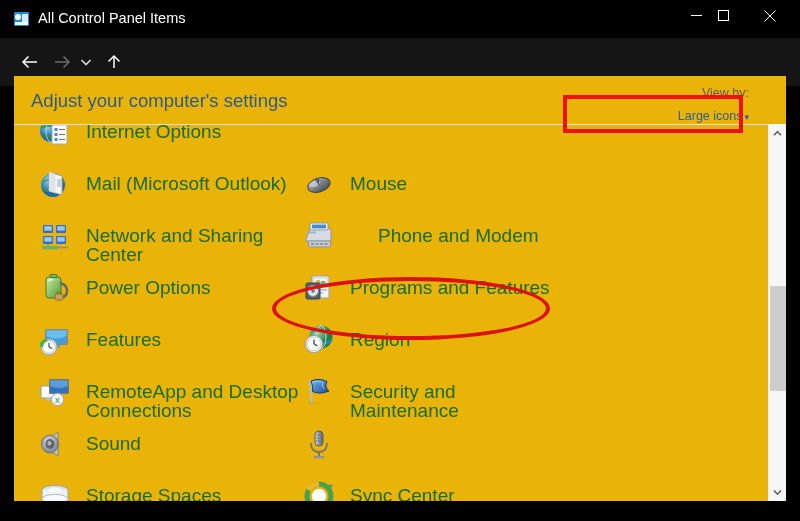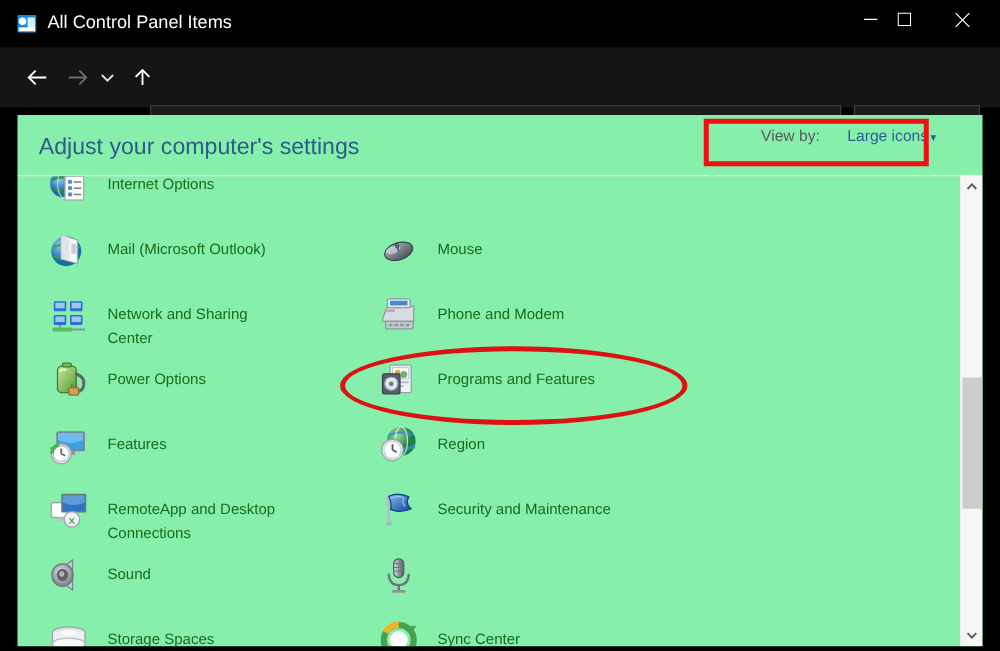--- a/index.html
+++ b/index.html
@@ -165,43 +165,44 @@
   }
   .search-icon {
     position: absolute;
     right: 7px; top: 7px;
     width: 16px; height: 16px;
   }
 
   
   .content {
     position: absolute;
-    left: 14px; top: 92px;
+    left: 14px; top: 76px;
     width: 772px; height: 425px;
-    background: #86efac;
+    background: #eab308;
     overflow: hidden;
   }
   .content-head {
     position: absolute;
     left: 0; top: 0;
     width: 772px; height: 48px;
   }
   .page-title {
     position: absolute;
     left: 17px; top: 14px;
     font-size: 18.5px;
     color: #2d5c88;
     white-space: nowrap;
   }
   .viewby-wrap {
     position: absolute;
     right: 37px; top: 10px;
     display: flex;
     align-items: flex-end;
-    gap: 22px;
+    gap: 9px;
+    flex-direction: column;
   }
   .viewby-label {
     font-size: 12.5px;
     color: #5a5a5a;
   }
   .viewby-value {
     font-size: 12.5px;
     color: #2c5f99;
     white-space: nowrap;
   }
@@ -226,21 +227,21 @@
     display: flex;
     align-items: flex-start;
     gap: 0;
   }
   .item-icon {
     position: relative;
     width: 34px; height: 34px;
     flex: 0 0 auto;
   }
   .item-label {
-    font-size: 12px;
+    font-size: 19px;
     color: #1a6b1a;
     line-height: 19px;
     padding-top: 7px;
     white-space: pre-line;
     max-width: 215px;
   }
   .col-left  { left: 24px; }
   .col-right { left: 288px; }
 
   
@@ -468,21 +469,21 @@
       <rect x="6.3" y="18.2" width="7.4" height="4.4"></rect>
       <rect x="19.3" y="18.2" width="7.4" height="4.4"></rect>
     </g>
     <rect x="4" y="27" width="16" height="3.2" rx="1.2" fill="#63b463"></rect>
     <line x1="10" y1="25" x2="10" y2="27" stroke="#63b463" stroke-width="2"></line>
     <line x1="20" y1="28.5" x2="30" y2="28.5" stroke="#8a8f95" stroke-width="1.6"></line>
             </svg></span>
           <span class="item-label" style="margin-left: 14px;">Network and Sharing
 Center</span>
         </div>
-        <div class="item col-right" style="top: 94px;">
+        <div class="item col-right" style="top: 94px; gap: 28px;">
           <span class="item-icon"><svg width="34" height="34" viewBox="0 0 34 34">
     <path d="M4 20 L8 10 L29 10 L29 22 L4 22 Z" fill="#d6dce2" stroke="#8f969d"></path>
     <rect x="8" y="4" width="18" height="7" rx="1" fill="#eef1f4" stroke="#8f969d"></rect>
     <rect x="10" y="5.6" width="14" height="3.8" fill="#3f8fd0"></rect>
     <rect x="6.5" y="22" width="22" height="6" rx="1" fill="#c3cad1" stroke="#8f969d"></rect>
     <g fill="#8f969d">
                 <rect x="9" y="24" width="3" height="2"></rect>
                 <rect x="13.5" y="24" width="3" height="2"></rect>
                 <rect x="18" y="24" width="3" height="2"></rect>
                 <rect x="22.5" y="24" width="3" height="2"></rect>

